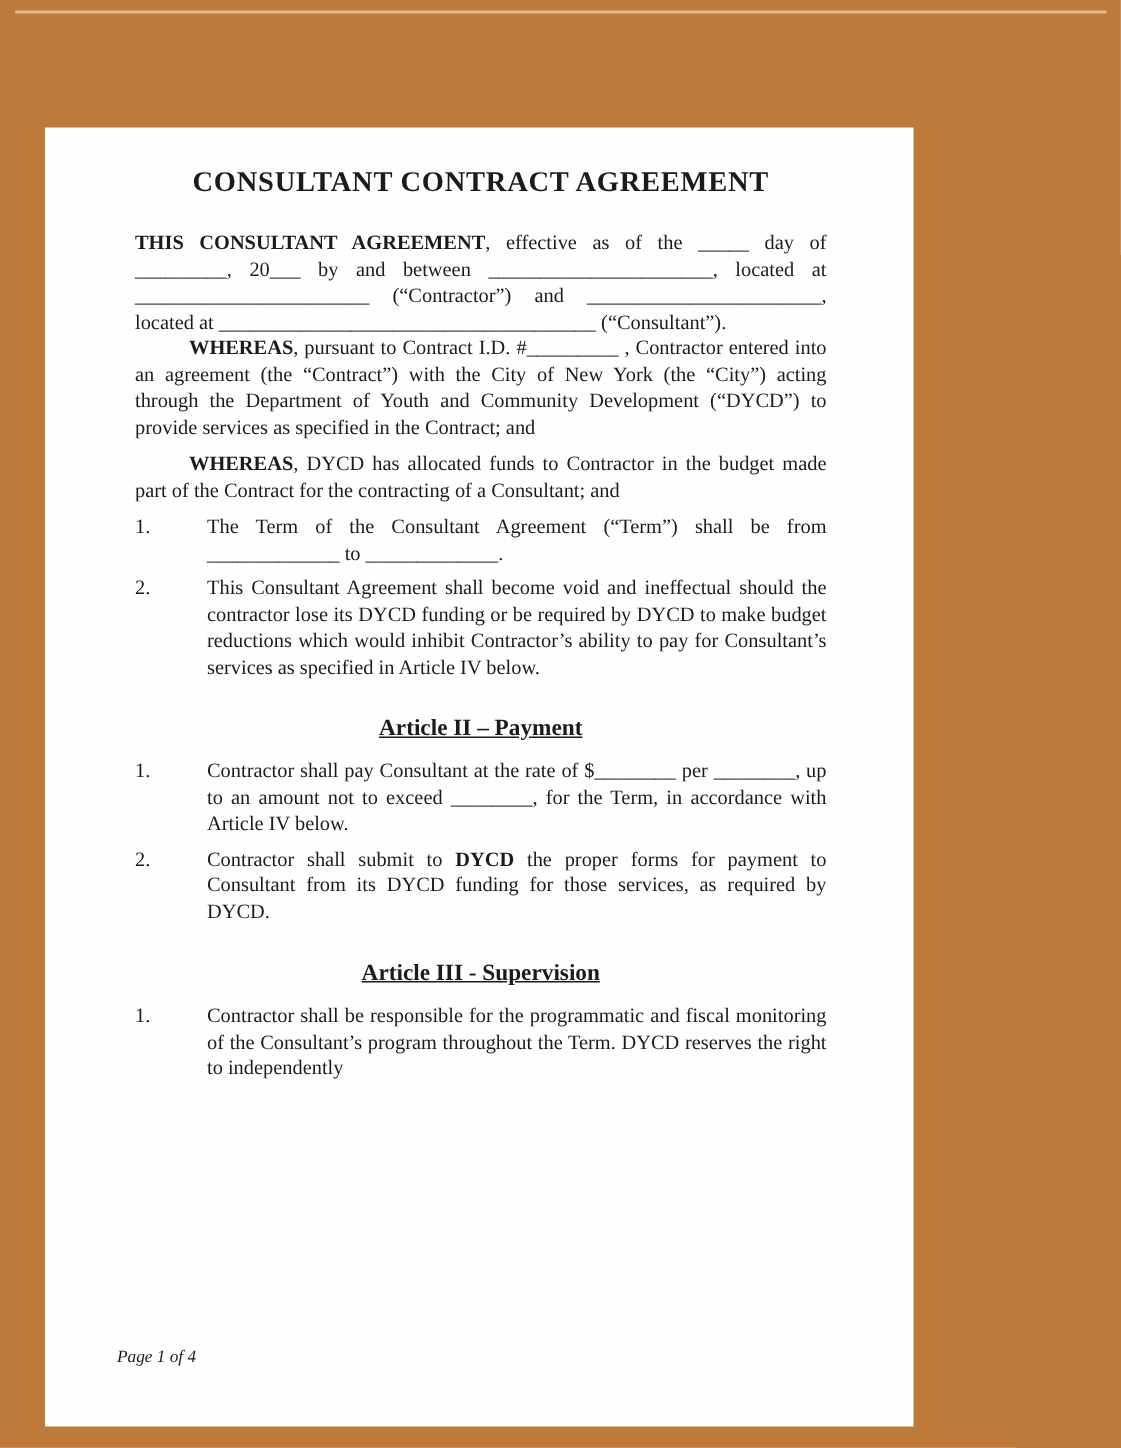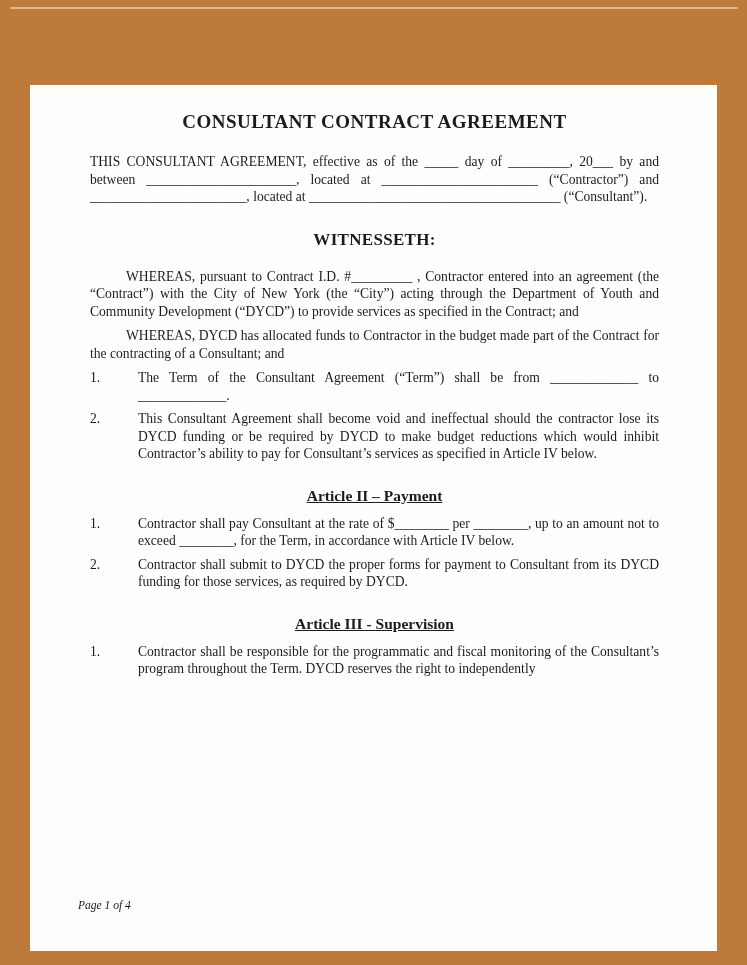--- a/index.html
+++ b/index.html
@@ -1,52 +1,51 @@
 <!DOCTYPE html>
 <html><head>
 <meta charset="utf-8">
 <style>
   html,body{margin:0;padding:0;background:#b5783c;}
   .canvas{position:relative;width:747px;height:965px;background:#bd7a3b;overflow:hidden;
           font-family:"Liberation Serif","DejaVu Serif",serif;color:#1b1b1b;}
   .scan-line{position:absolute;top:7px;left:10px;right:9px;height:2px;
              background:rgba(255,248,238,.5);border-radius:1px;}
-  .page{position:absolute;left:30px;top:85px;width:687px;height:866px;
+  .page{position:absolute;left:30px;top:85px;width:579px;height:866px;
         background:#fefefdff;background:#fefefd;box-sizing:border-box;
         padding:16px 58px 0 60px;overflow:hidden;}
   .doc-title{margin:10px 0 20px 0;text-align:center;font-size:19px;font-weight:700;
              letter-spacing:.5px;}
   p{margin:0;}
   .just{text-align:justify;}
   .body-text{font-size:13.6px;line-height:17.5px;}
   .intro{margin-bottom:0;}
   .witnesseth{margin:24px 0 18px 0;text-align:center;font-size:17px;font-weight:700;
               letter-spacing:.3px;}
   .recital{text-indent:36px;margin-bottom:7px;}
   .article-heading{margin:44px 0 10px 0;text-align:center;font-size:15.5px;font-weight:700;}
   .article-heading.later{margin-top:24px;text-decoration:underline;}
   .item{display:flex;margin-bottom:6px;}
   .item .num{flex:0 0 48px;font-size:13.6px;line-height:17.5px;}
   .item .itext{flex:1;text-align:justify;font-size:13.6px;line-height:17.5px;}
   .footer{position:absolute;left:48px;bottom:40px;font-size:11.5px;font-style:italic;}
-  b{font-weight:400;}
+  b{font-weight:700;}
 </style>
 </head>
 <body>
 
 <div class="canvas">
   <div class="scan-line"></div>
 
   <div class="page">
 
     <h1 class="doc-title">CONSULTANT CONTRACT AGREEMENT</h1>
 
     <p class="just body-text intro"><b>THIS CONSULTANT AGREEMENT</b><span>, effective as of the _____ day of _________, 20___ by and between ______________________, located at _______________________ (“Contractor”) and _______________________, located at _____________________________________ (“Consultant”).</span></p>
 
-    <h2 class="witnesseth">WITNESSETH:</h2>
 
     <p class="just body-text recital"><b>WHEREAS</b><span>, pursuant to Contract I.D. #_________ , Contractor entered into an agreement (the “Contract”) with the City of New York (the “City”) acting through the Department of Youth and Community Development (“DYCD”) to provide services as specified in the Contract; and</span></p>
 
     <p class="just body-text recital"><b>WHEREAS</b><span>, DYCD has allocated funds to Contractor in the budget made part of the Contract for the contracting of a Consultant; and</span></p>
 
 
 
 
     <div class="item">
       <span class="num">1.</span>

